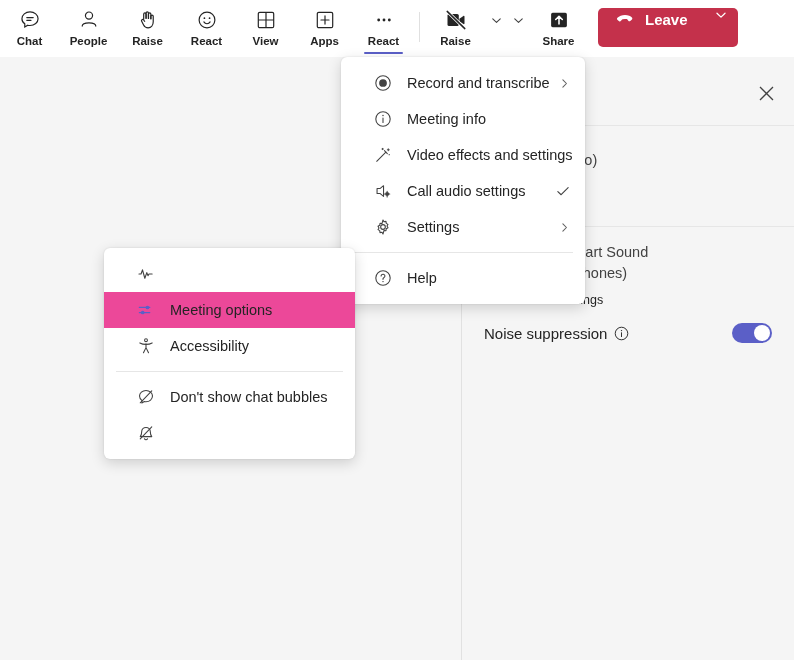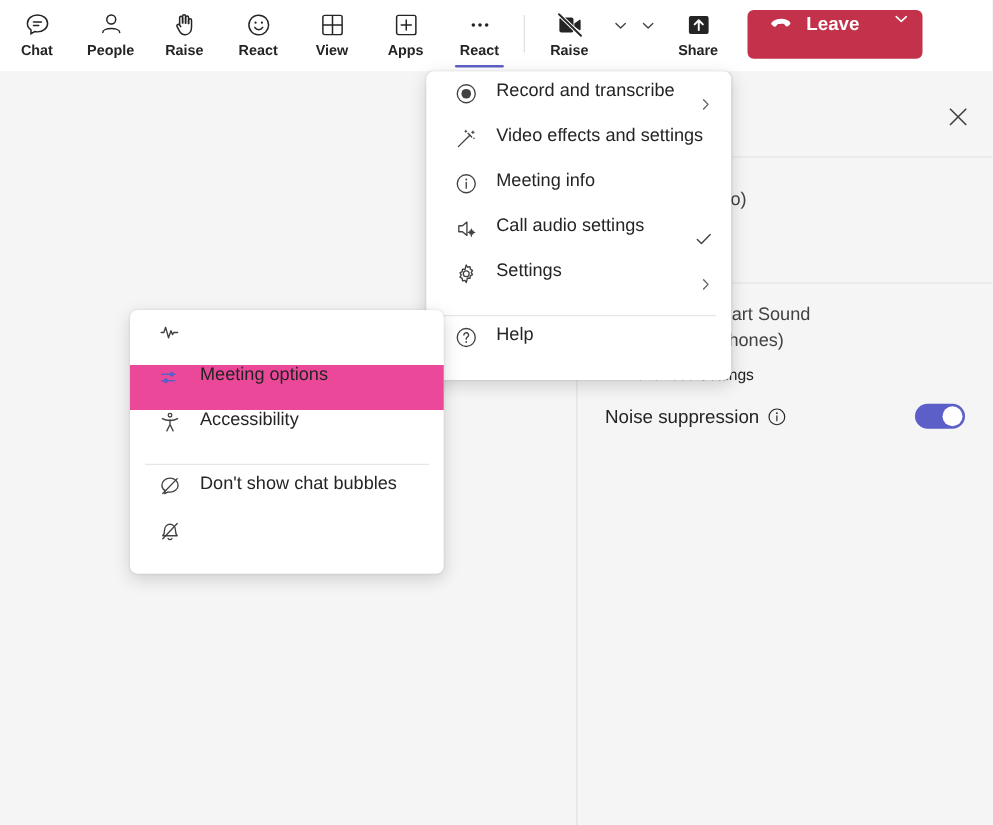--- a/index.html
+++ b/index.html
@@ -193,22 +193,23 @@
     border-radius: 6px;
     box-shadow: 0 4px 14px rgba(0,0,0,0.16), 0 0 2px rgba(0,0,0,0.12);
     padding: 8px 0;
     box-sizing: border-box;
   }
   .menu-main { left: 341px; top: 57px; width: 244px; }
   .menu-sub  { left: 104px; top: 248px; width: 251px; }
 
   .menu-item {
     display: flex;
+    align-items: center;
     height: 36px;
-    padding: 0 14px 0 22px;
+    padding: 0 14px 0 32px;
     cursor: pointer;
     position: relative;
     box-sizing: border-box;
   }
   .menu-item.highlight { background: #ec4899; }
   .mi-icon {
     width: 20px; height: 20px;
     flex: none;
     margin-right: 14px;
     display: flex;
@@ -424,44 +425,44 @@
     <span class="mi-label">Record and transcribe</span>
     <span class="mi-chevron">
       <svg width="13" height="13" viewBox="0 0 16 16" fill="none" stroke="currentColor" stroke-width="1.3" stroke-linecap="round" stroke-linejoin="round">
         <path d="M6 3.4L10.4 8 6 12.6"></path>
       </svg>
     </span>
   </div>
 
   <div class="menu-item">
     <span class="mi-icon">
+      <svg width="18" height="18" viewBox="0 0 20 20" fill="none" stroke="currentColor" stroke-width="1.2">
+        <circle cx="10" cy="10" r="8"></circle>
+        <circle cx="10" cy="6.2" r="0.85" fill="currentColor" stroke="none"></circle>
+        <path d="M10 8.9v5" stroke-linecap="round"></path>
+      </svg>
+    </span>
+    <span class="mi-label">Meeting info</span>
+  </div>
+
+  <div class="menu-item">
+    <span class="mi-icon">
       <svg width="18" height="18" viewBox="0 0 20 20" fill="none" stroke="currentColor" stroke-width="1.2" stroke-linecap="round">
         <path d="M3 17L13.2 6.8"></path>
         <path d="M11.6 5.2l3.2 3.2"></path>
         <path d="M15.9 3.1v2.2M14.8 4.2h2.2" stroke-width="1.05"></path>
         <path d="M9.6 2.6v1.5M8.85 3.35h1.5" stroke-width="1.05"></path>
         <circle cx="16.9" cy="9.6" r="0.72" fill="currentColor" stroke="none"></circle>
       </svg>
     </span>
     <span class="mi-label">Video effects and settings</span>
   </div>
 
   <div class="menu-item">
     <span class="mi-icon">
-      <svg width="18" height="18" viewBox="0 0 20 20" fill="none" stroke="currentColor" stroke-width="1.2">
-        <circle cx="10" cy="10" r="8"></circle>
-        <circle cx="10" cy="6.2" r="0.85" fill="currentColor" stroke="none"></circle>
-        <path d="M10 8.9v5" stroke-linecap="round"></path>
-      </svg>
-    </span>
-    <span class="mi-label">Meeting info</span>
-  </div>
-
-  <div class="menu-item">
-    <span class="mi-icon">
       <svg width="18" height="18" viewBox="0 0 20 20" fill="none" stroke="currentColor" stroke-width="1.2" stroke-linejoin="round">
         <path d="M10.6 4.1L6.6 7.3H3.4v5.4h3.2l4 3.2z"></path>
         <circle cx="14.6" cy="13.3" r="2.2" fill="currentColor" stroke="none"></circle>
         <path d="M14.6 10.4v1M14.6 15.6v1M11.7 13.3h1M16.5 13.3h1" stroke-width="1.15" stroke-linecap="round"></path>
       </svg>
     </span>
     <span class="mi-label">Call audio settings</span>
     <span class="mi-check">
       <svg width="16" height="16" viewBox="0 0 18 18" fill="none" stroke="currentColor" stroke-width="1.25" stroke-linecap="round" stroke-linejoin="round">
         <path d="M3.2 9.6L6.9 13.2 14.8 5.1"></path>

